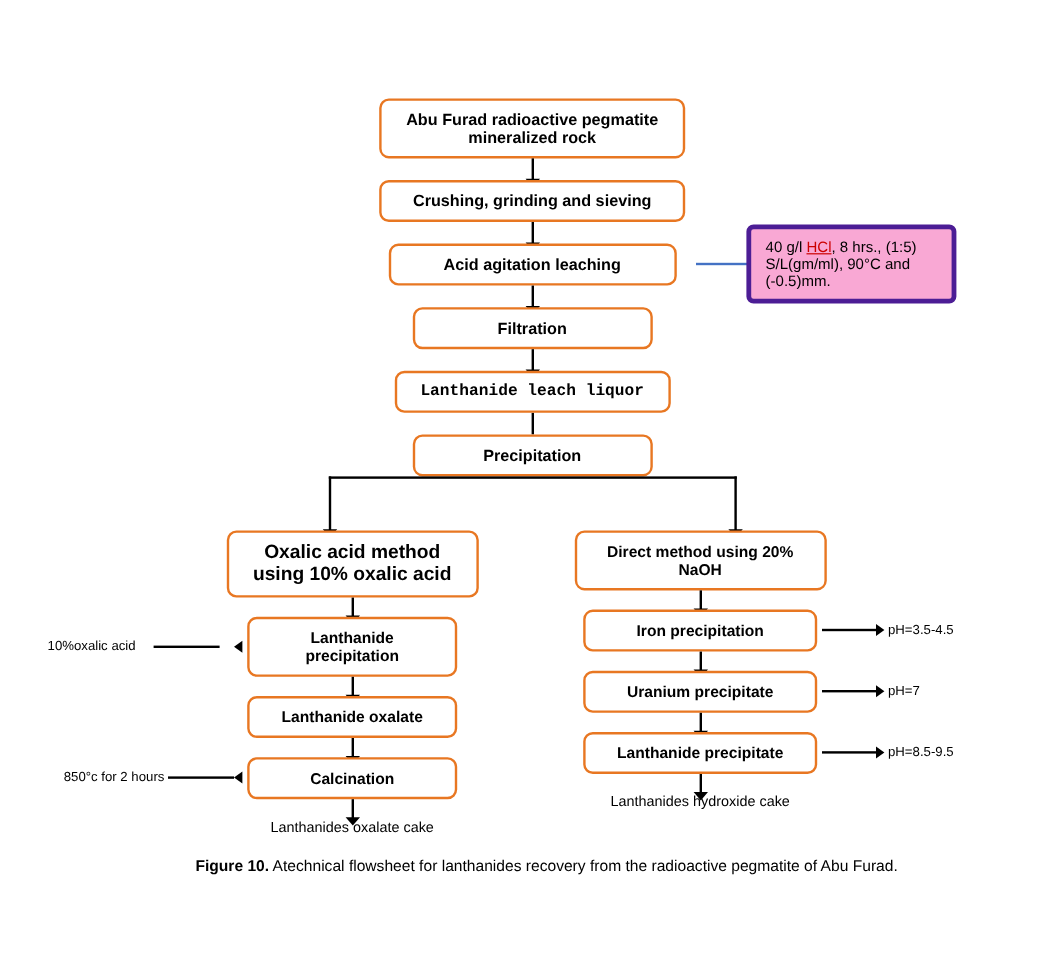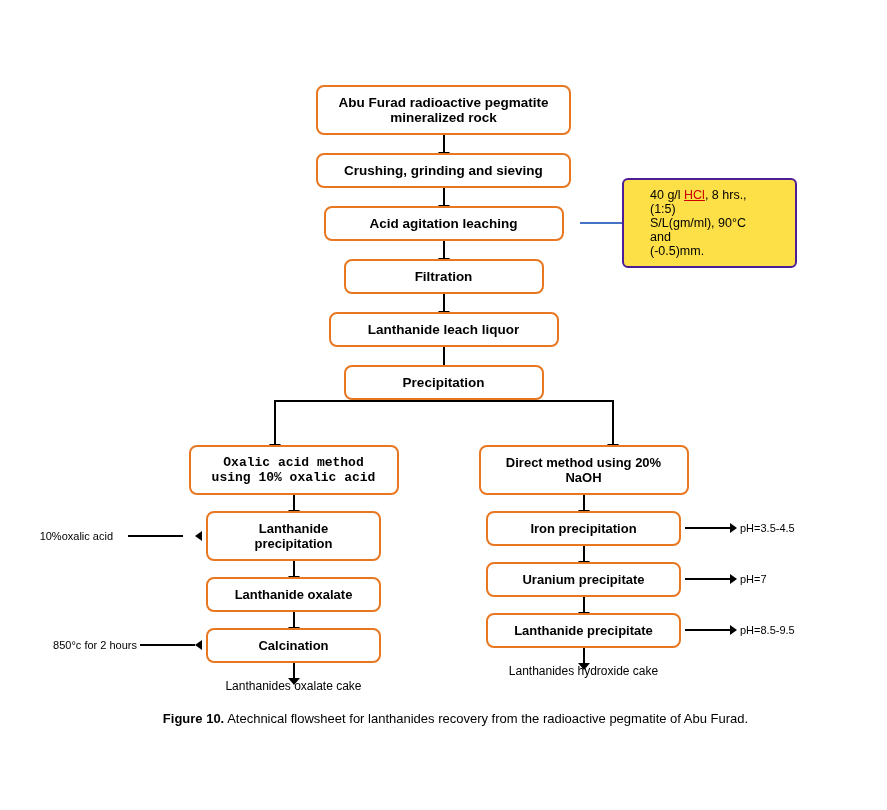--- a/index.html
+++ b/index.html
@@ -50,29 +50,29 @@
       position: absolute;
       bottom: -6px;
       left: -5px;
       width: 0;
       height: 0;
       border-left: 6px solid transparent;
       border-right: 6px solid transparent;
       border-top: 7px solid #000;
     }
     .side-note {
-      border: 2px solid #4c1d95;
+      border: 4px solid #4c1d95;
       border-radius: 6px;
-      padding: 8px 26px;
+      padding: 8px 12px;
       font-size: 12.5px;
       color: #000;
       width: 175px;
       position: absolute;
       right: 60px;
-      background: #fde047;
+      background: #f9a8d4;
     }
 
     
     .split-row {
       display: flex;
       width: 100%;
       justify-content: center;
       gap: 0;
       position: relative;
       margin-top: 0;
@@ -162,21 +162,21 @@
     </div>
 
     <div class="arrow-down" style="height:18px;"></div>
 
     <div class="box" style="width:200px;">
       <span>Filtration</span>
     </div>
 
     <div class="arrow-down" style="height:18px;"></div>
 
-    <div class="box" style="width:230px;">
+    <div class="box" style="width:230px;font-family:Liberation Mono, monospace;">
       <span>Lanthanide leach liquor</span>
     </div>
 
     <div class="vert-line-only" style="height:18px;"></div>
 
     <div class="box" style="width:200px;">
       <span>Precipitation</span>
     </div>
 
     <div style="position:relative; width:560px; height:45px;">
@@ -189,21 +189,21 @@
 
       <div style="position:absolute; bottom:-6px; left:calc(50% - 175px); width:0; height:0; border-left:6px solid transparent; border-right:6px solid transparent; border-top:7px solid #000;"></div>
 
       <div style="position:absolute; bottom:-6px; right:calc(50% - 175px); width:0; height:0; border-left:6px solid transparent; border-right:6px solid transparent; border-top:7px solid #000;"></div>
     </div>
 
     <div class="split-row" style="width:620px; align-items:flex-start; gap:40px;">
 
       <div class="split-left" style="width:240px;">
 
-        <div class="box" style="width:210px; font-size:13px;font-family:Liberation Mono, monospace;">
+        <div class="box" style="width:210px; font-size:16px;">
           <span>Oxalic acid method using 10% oxalic acid</span>
         </div>
 
         <div class="center-down-arrow" style="height:16px;"></div>
 
         <div style="position:relative;">
 
           <div style="position:absolute; right:calc(100% + 4px); top:50%; transform:translateY(-50%); display:flex; align-items:center; flex-direction:row-reverse;gap:12px;">
             <div style="width:0;height:0;border-top:5px solid transparent;border-bottom:5px solid transparent;border-right:7px solid #000;"></div>
             <div style="width:55px;height:2px;background:#000;"></div>

